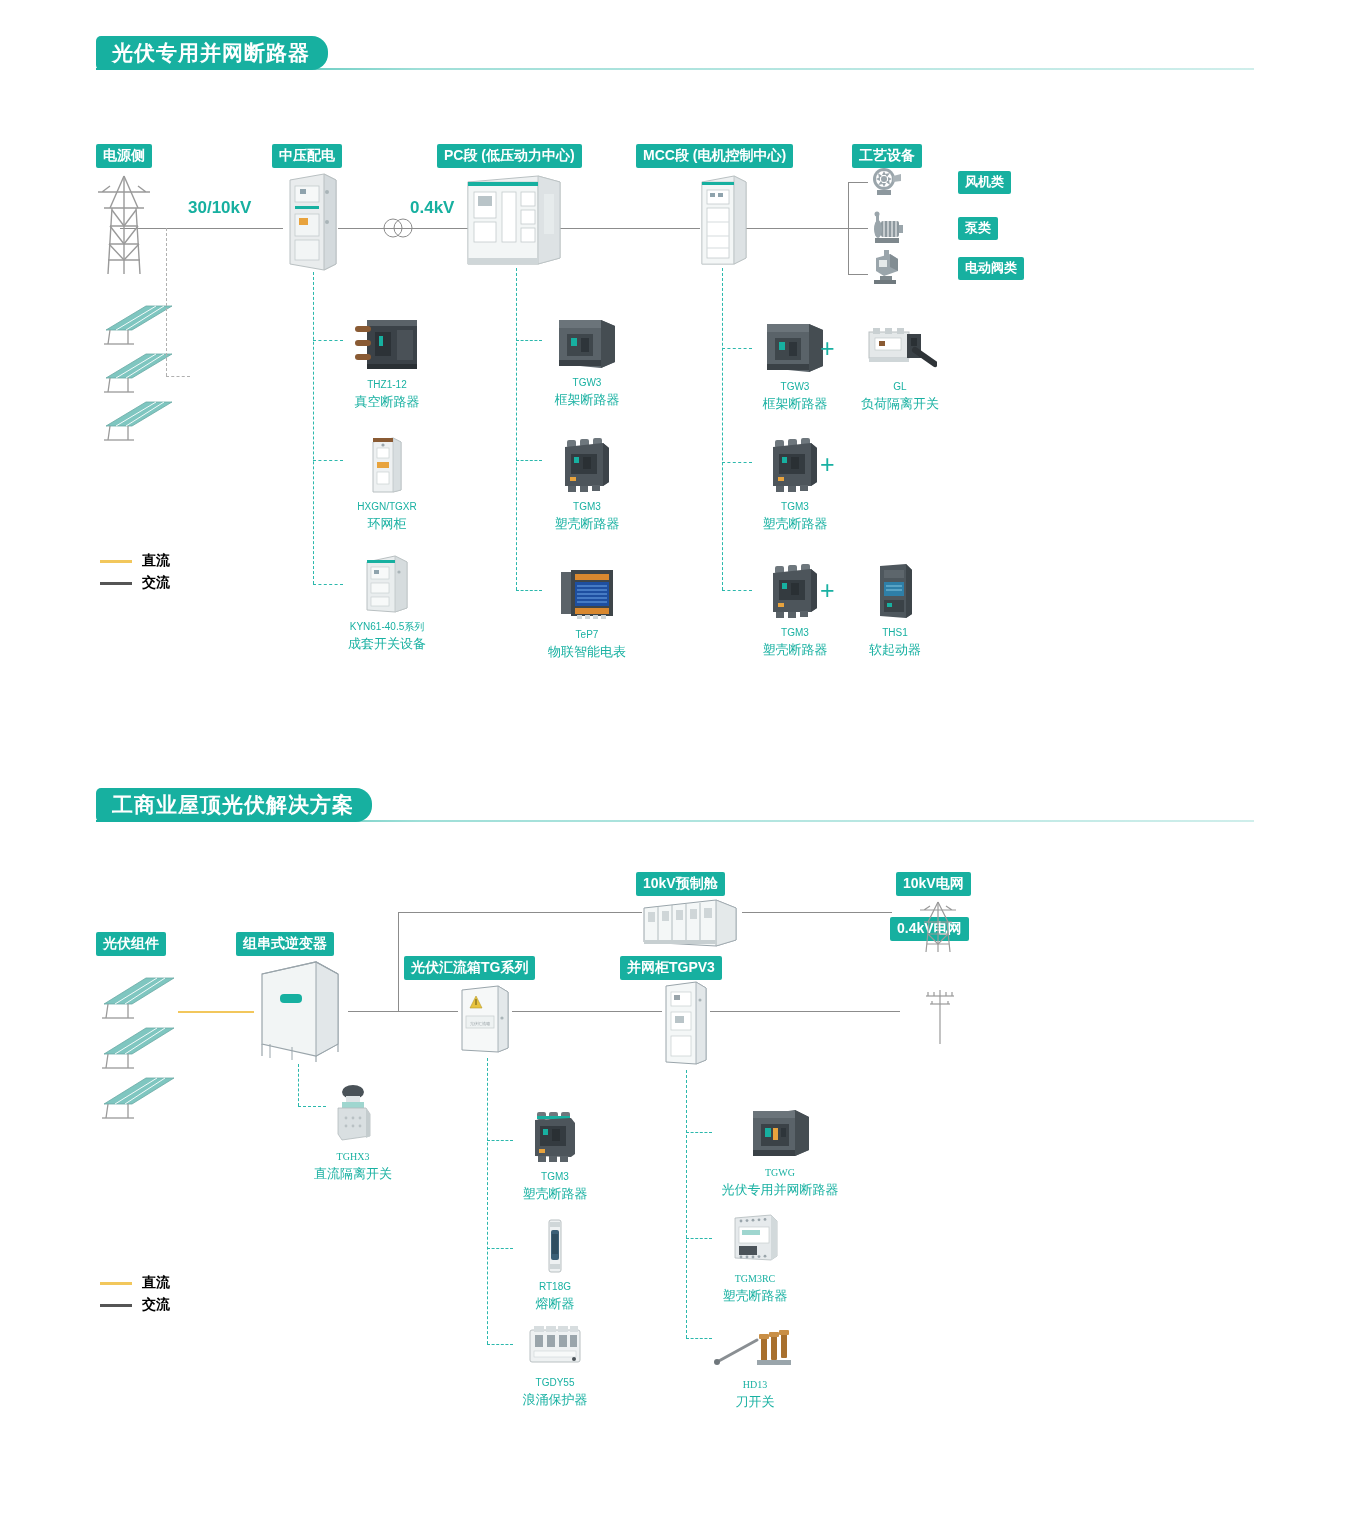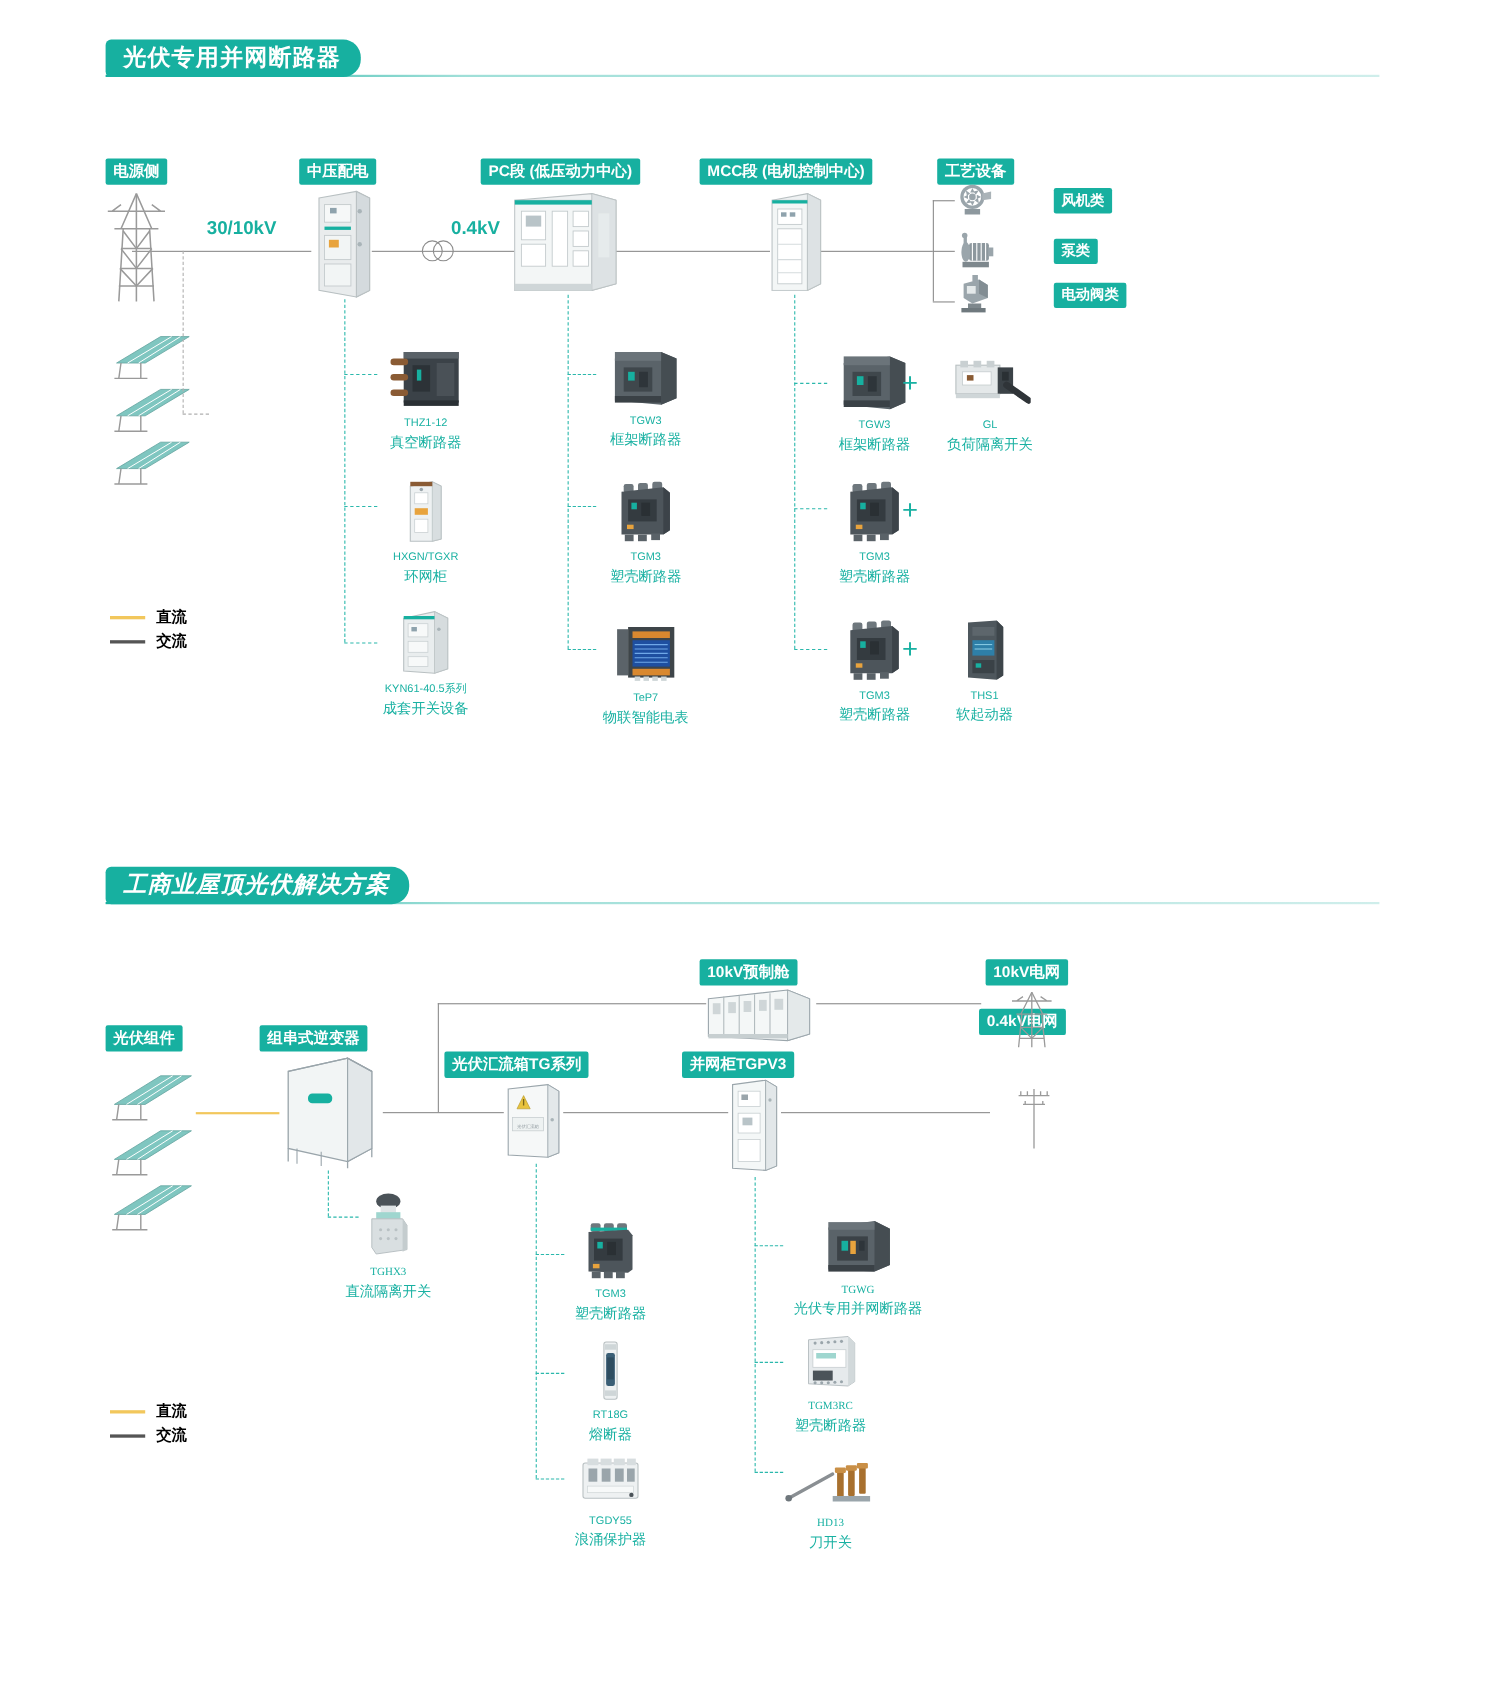--- a/index.html
+++ b/index.html
@@ -537,21 +537,21 @@
   <div class="row">
     <span class="swatch" style="background:#f2c75c;"></span>
     <span class="ltext">直流</span>
   </div>
   <div class="row">
     <span class="swatch" style="background:#555555;"></span>
     <span class="ltext">交流</span>
   </div>
 </div>
 
-<div class="section-header" style="left:96px; top:788px; width:1158px;font-style:italic;">
+<div class="section-header" style="left:96px; top:788px; width:1158px;">
   <span class="tag">工商业屋顶光伏解决方案</span>
   <div class="rule"></div>
 </div>
 
 <div class="chip" style="left:636px; top:872px;">10kV预制舱</div>
 <div class="chip" style="left:896px; top:872px;">10kV电网</div>
 <div class="chip" style="left:96px; top:932px;">光伏组件</div>
 <div class="chip" style="left:236px; top:932px;">组串式逆变器</div>
 <div class="chip" style="left:404px; top:956px;">光伏汇流箱TG系列</div>
 <div class="chip" style="left:620px; top:956px;">并网柜TGPV3</div>

